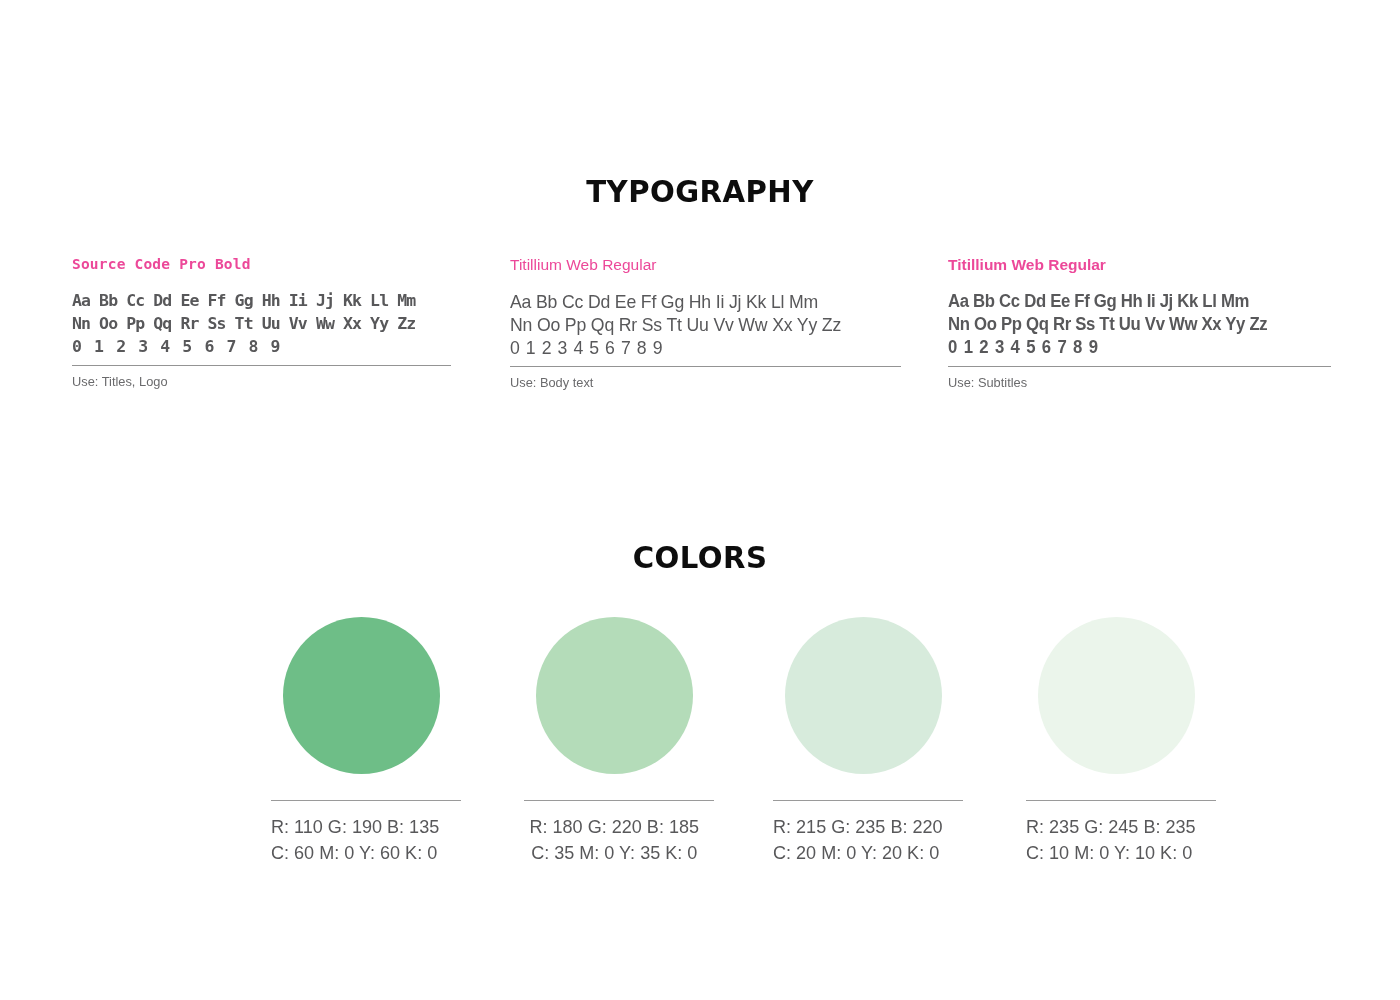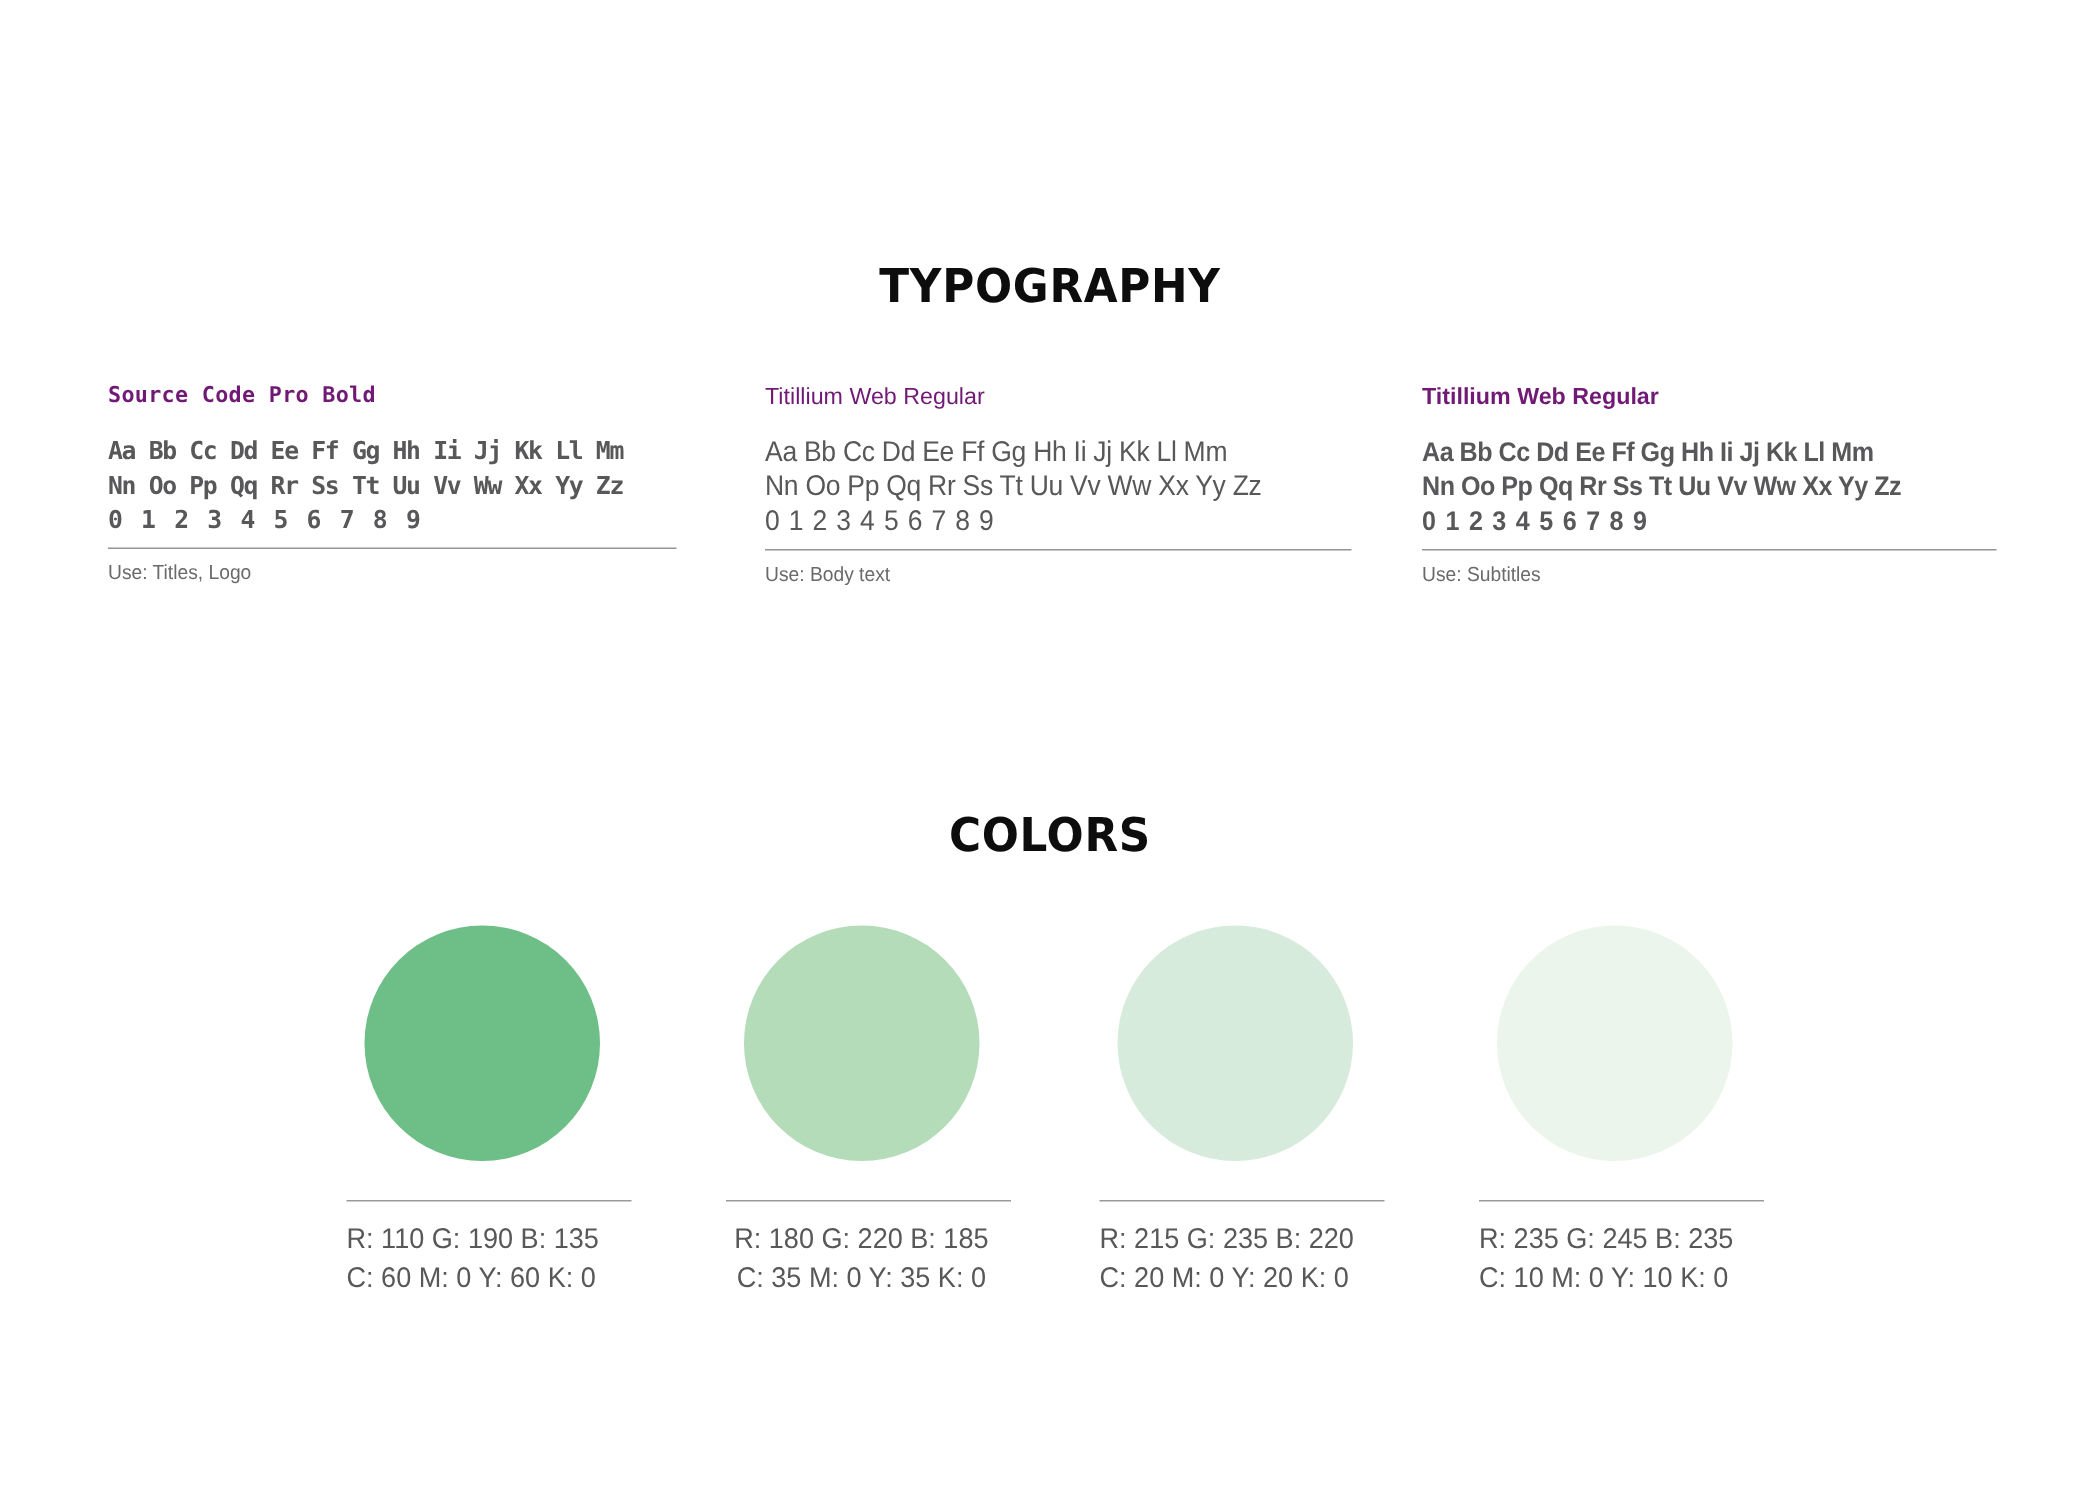--- a/index.html
+++ b/index.html
@@ -49,21 +49,21 @@
   
   .type-col {
     position: absolute;
     top: 256px;
   }
   #type-col-0 { left: 72px;  width: 379px; }
   #type-col-1 { left: 510px; width: 391px; }
   #type-col-2 { left: 948px; width: 383px; }
 
   .type-name {
-    color: #701a75;
+    color: #ec4899;
     font-size: 15.5px;
     line-height: 1.15;
     margin: 0 0 16px 0;
     white-space: nowrap;
   }
   #type-col-0 .type-name {
     font-family: "DejaVu Sans Mono", monospace;
     font-weight: bold;
     font-size: 14.5px;
     letter-spacing: 0.2px;
@@ -142,20 +142,21 @@
     white-space: nowrap;
     transform: scaleX(0.95);
     transform-origin: left center;
   }
 
   
   .swatch {
     position: absolute;
     top: 617px;
     width: 190px;
+    margin-left: 40px;
   }
   #swatch-0 { left: 231px; }
   #swatch-1 { left: 484px; text-align: center; }
   #swatch-2 { left: 733px; }
   #swatch-3 { left: 986px; }
 
   .swatch-circle {
     width: 157px;
     height: 157px;
     border-radius: 50%;

